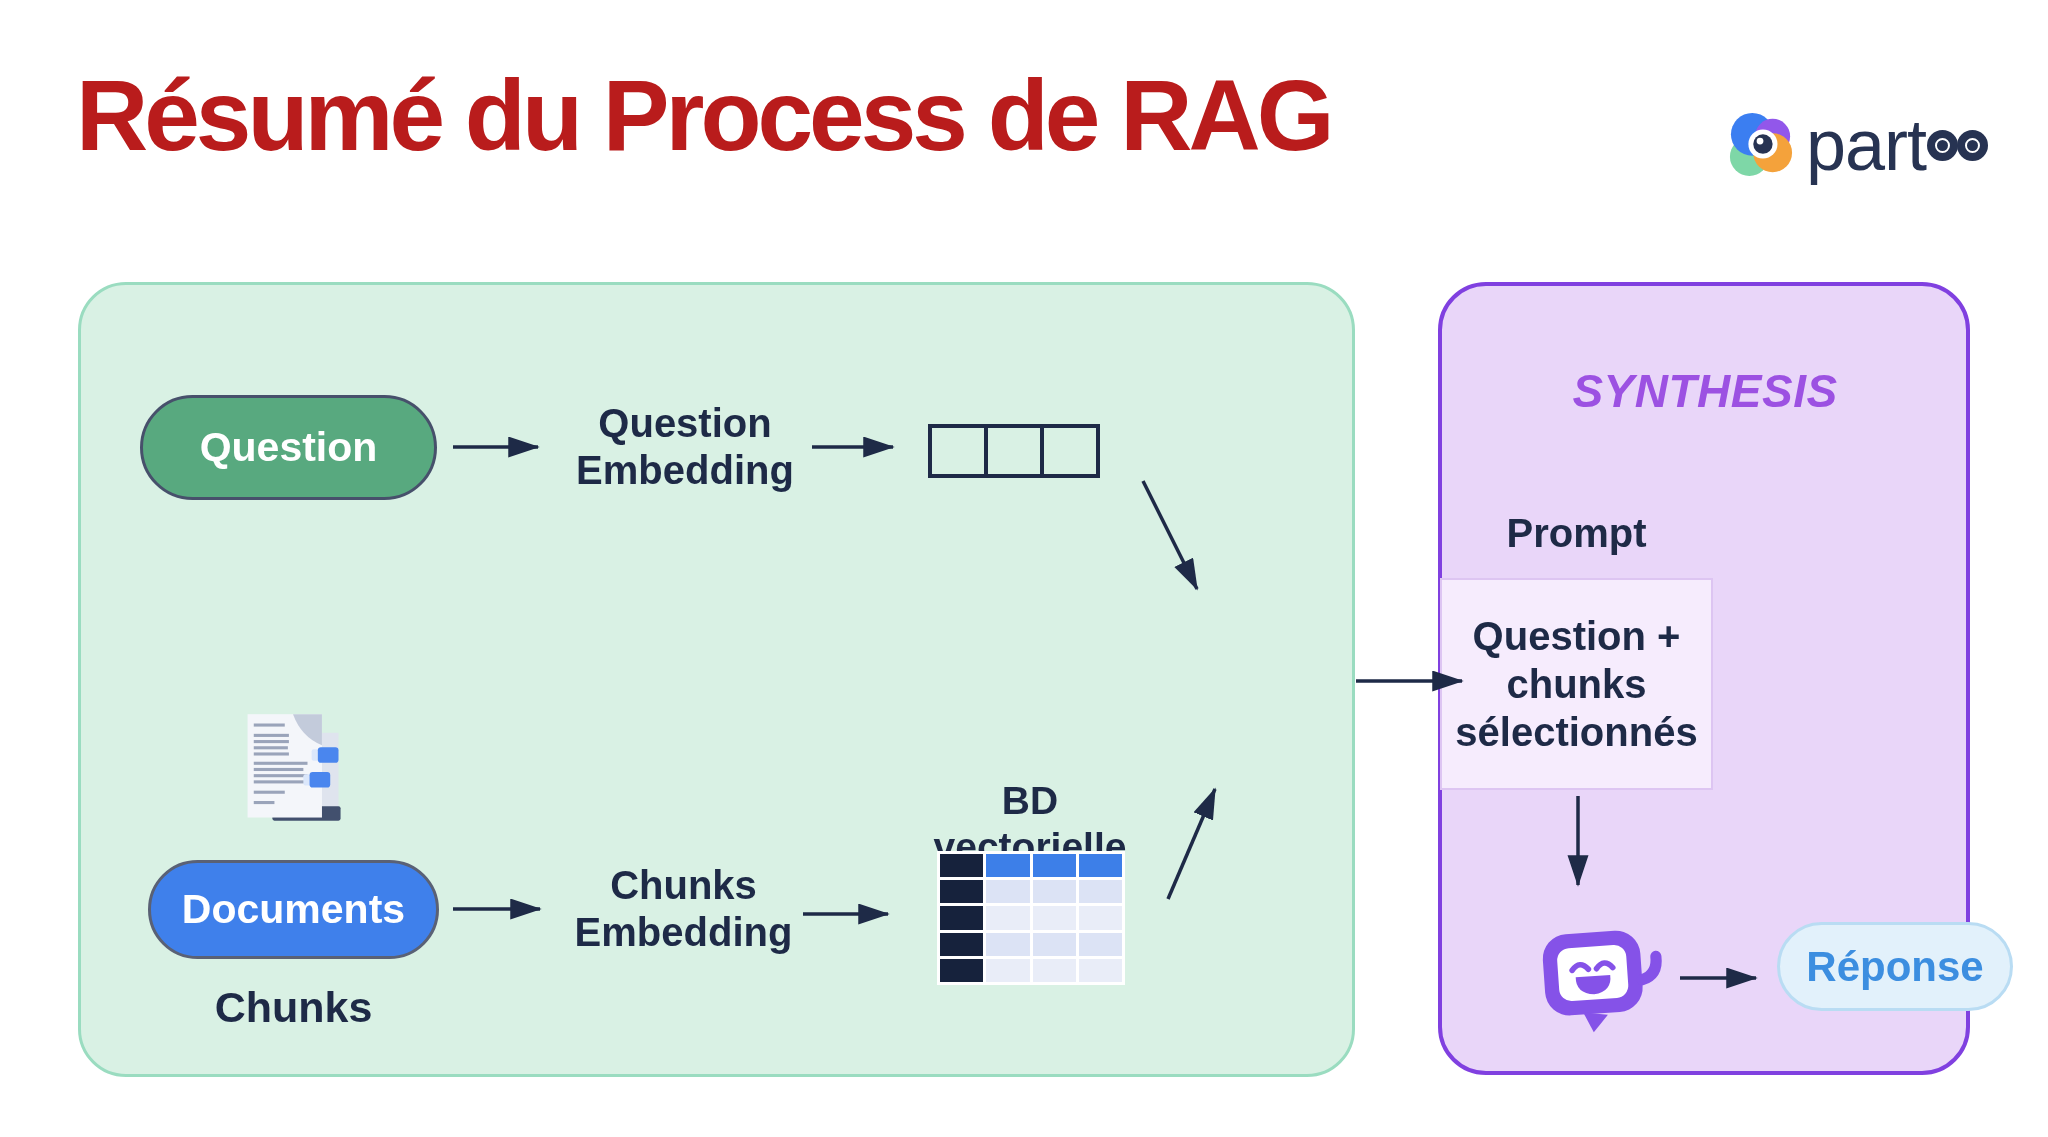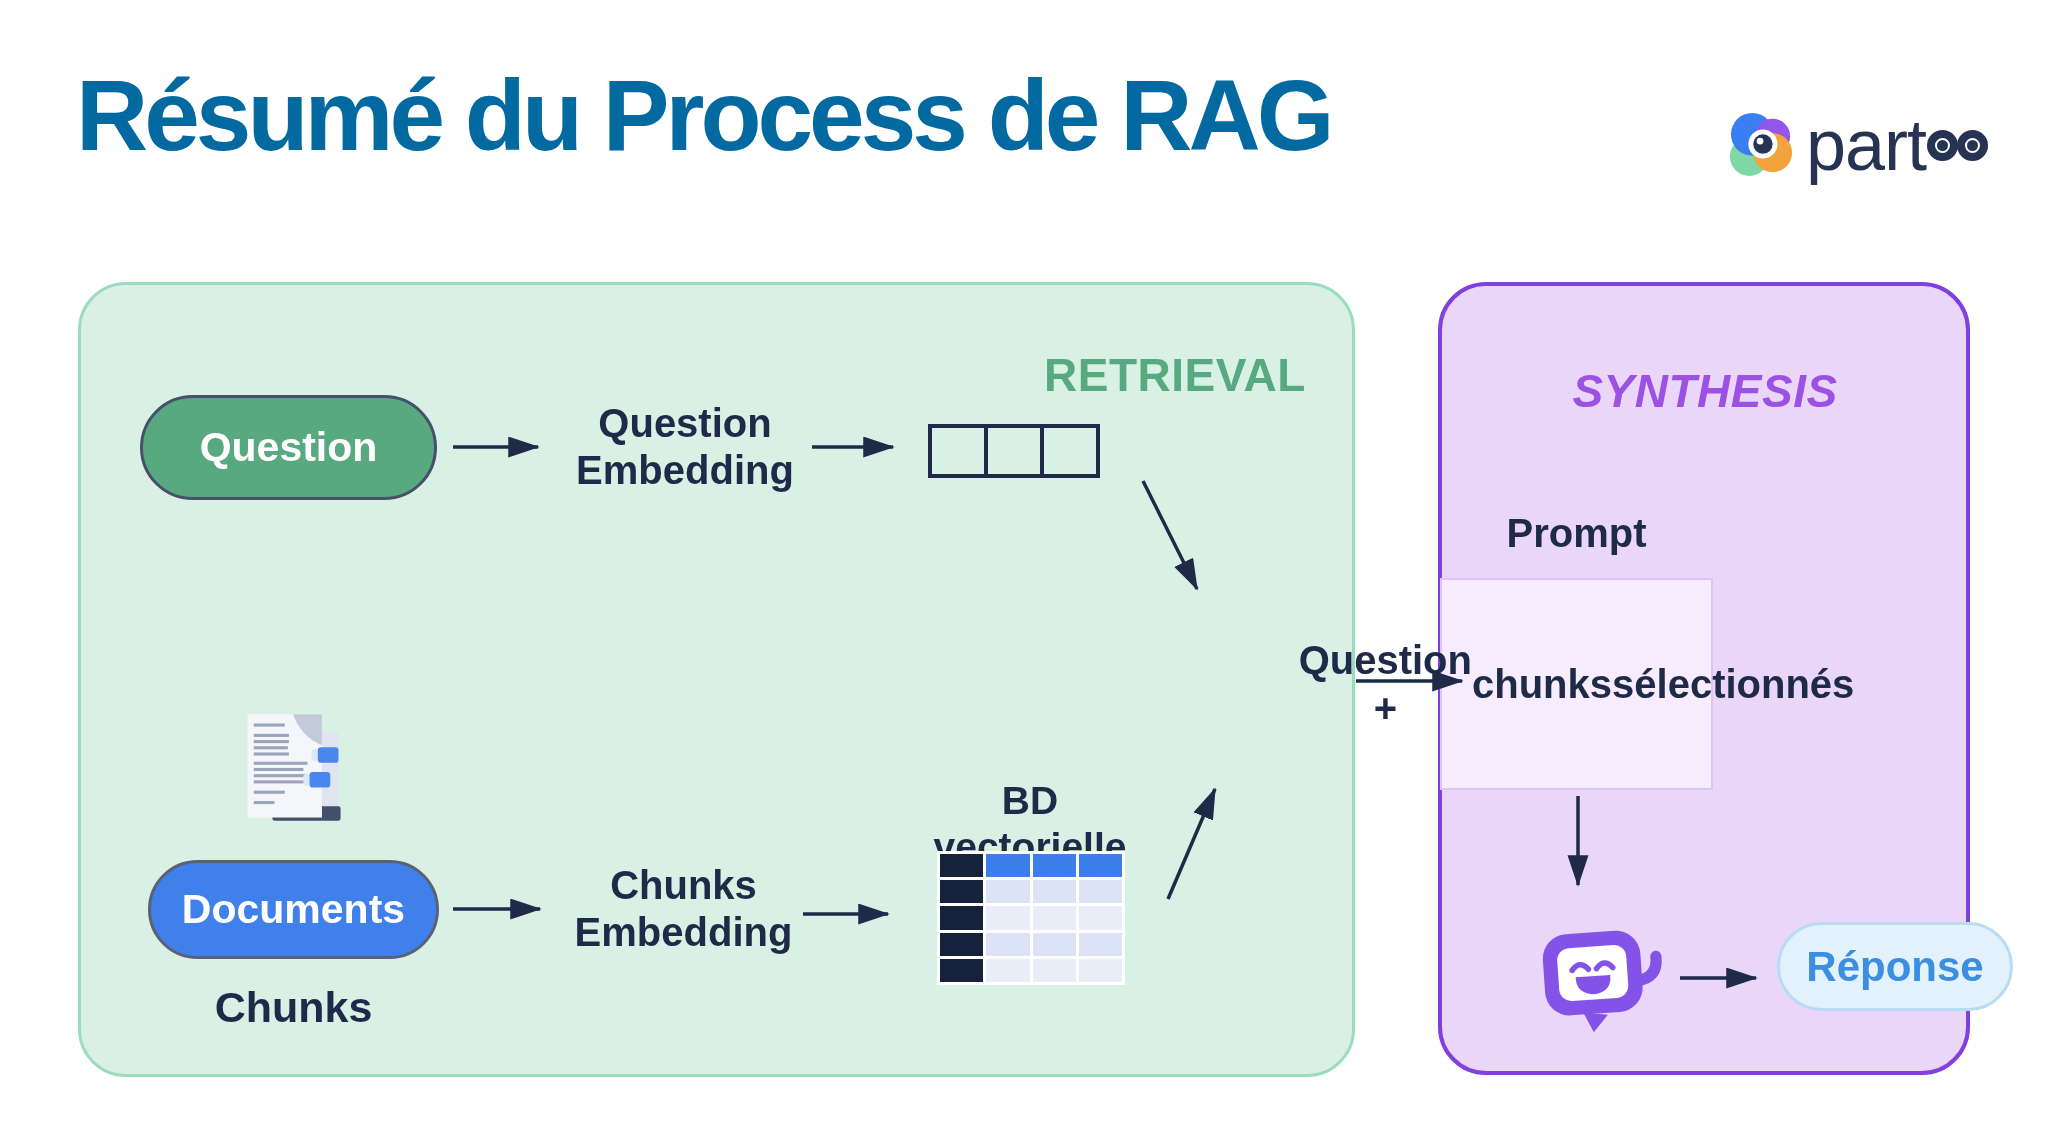--- a/index.html
+++ b/index.html
@@ -5,21 +5,21 @@
   html,body{margin:0;padding:0;background:#ffffff;}
   #canvas{
     position:relative;width:2048px;height:1137px;background:#ffffff;overflow:hidden;
     font-family:"Liberation Sans",sans-serif;color:#1e2a47;
   }
   .abs{position:absolute;}
 
   
   .page-title{
     left:76px;top:58px;font-size:100px;font-weight:800;letter-spacing:-4px;
-    color:#0369a1;white-space:nowrap;
+    color:#b91c1c;white-space:nowrap;
   }
 
   
   .brand{left:1728px;top:104px;display:flex;align-items:center;gap:12px;}
   .wordmark{display:flex;align-items:center;font-size:72px;font-weight:400;color:#273352;letter-spacing:-1px;text-align:center;}
   .eye{width:31px;height:31px;border:8px solid #273352;border-radius:50%;
        display:flex;align-items:center;justify-content:center;margin-left:1px;box-sizing:border-box;}
   .eye + .eye{margin-left:-1px;}
   .eye::after{content:"";width:11px;height:11px;background:#273352;border-radius:50%;}
 
@@ -61,21 +61,21 @@
   .vtable{left:937px;top:851px;width:188px;height:134px;background:#ffffff;
           display:grid;grid-template-columns:repeat(4,1fr);grid-template-rows:repeat(5,1fr);
           gap:3px;padding:3px;box-sizing:border-box;}
   .vt-dark{background:#16223c;}
   .vt-blue{background:#3d7fe8;}
   .vt-l1{background:#dce3f5;}
   .vt-l2{background:#e9edf8;}
 
   
   .prompt-box{left:1440px;top:578px;width:273px;height:212px;background:#f6ecfd;
-          border:2px solid #ddc5f2;box-sizing:border-box;display:flex;flex-direction:row;
+          border:2px solid #ddc5f2;box-sizing:border-box;display:flex;flex-direction:column;
           align-items:center;justify-content:center;font-size:40px;font-weight:600;
           color:#1e2a47;line-height:1.2;text-align:center;}
 
   svg{display:block;}
   .arrows{left:0;top:0;pointer-events:none;z-index:4;}
 </style>
 </head>
 <body>
 
 <div id="canvas">
@@ -95,21 +95,20 @@
     <div class="wordmark">
       <span>part</span>
       <span class="eye"></span>
       <span class="eye"></span>
     </div>
   </div>
 
   <div class="abs panel panel-green"></div>
   <div class="abs panel panel-purple"></div>
 
-  <div class="abs panel-heading h-retrieval">RETRIEVAL</div>
   <div class="abs panel-heading h-synthesis">SYNTHESIS</div>
 
   <div class="abs pill pill-question">
     <span>Question</span>
   </div>
 
   <div class="abs dlabel lbl-qemb">
     <div>Question</div>
     <div>Embedding</div>
   </div>

